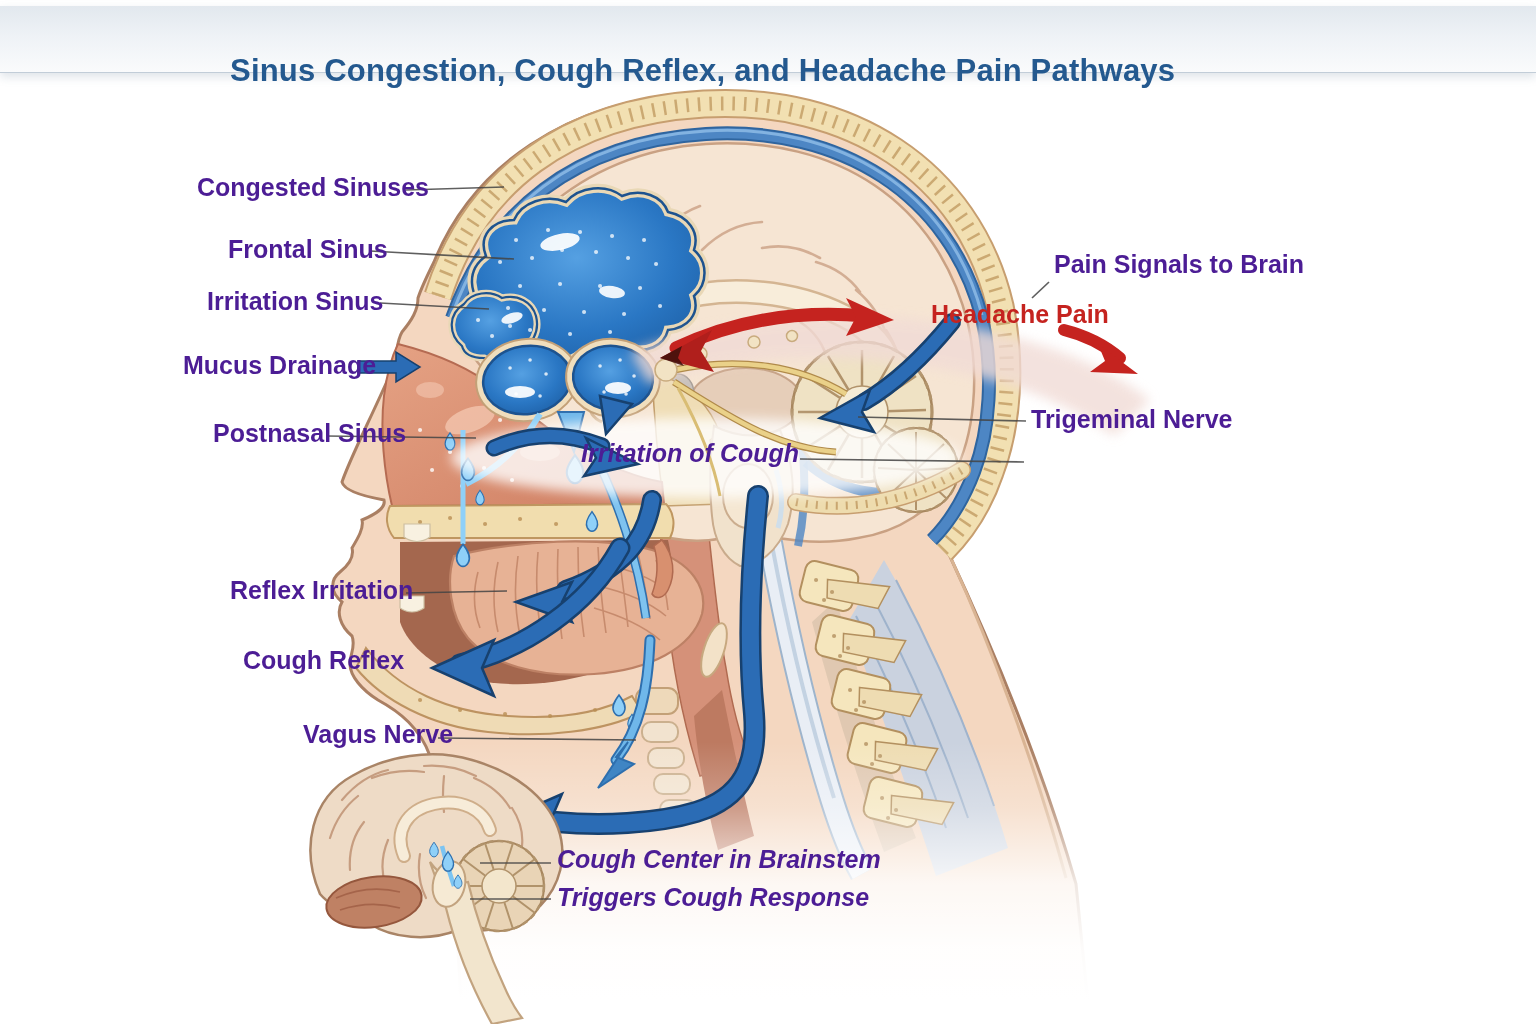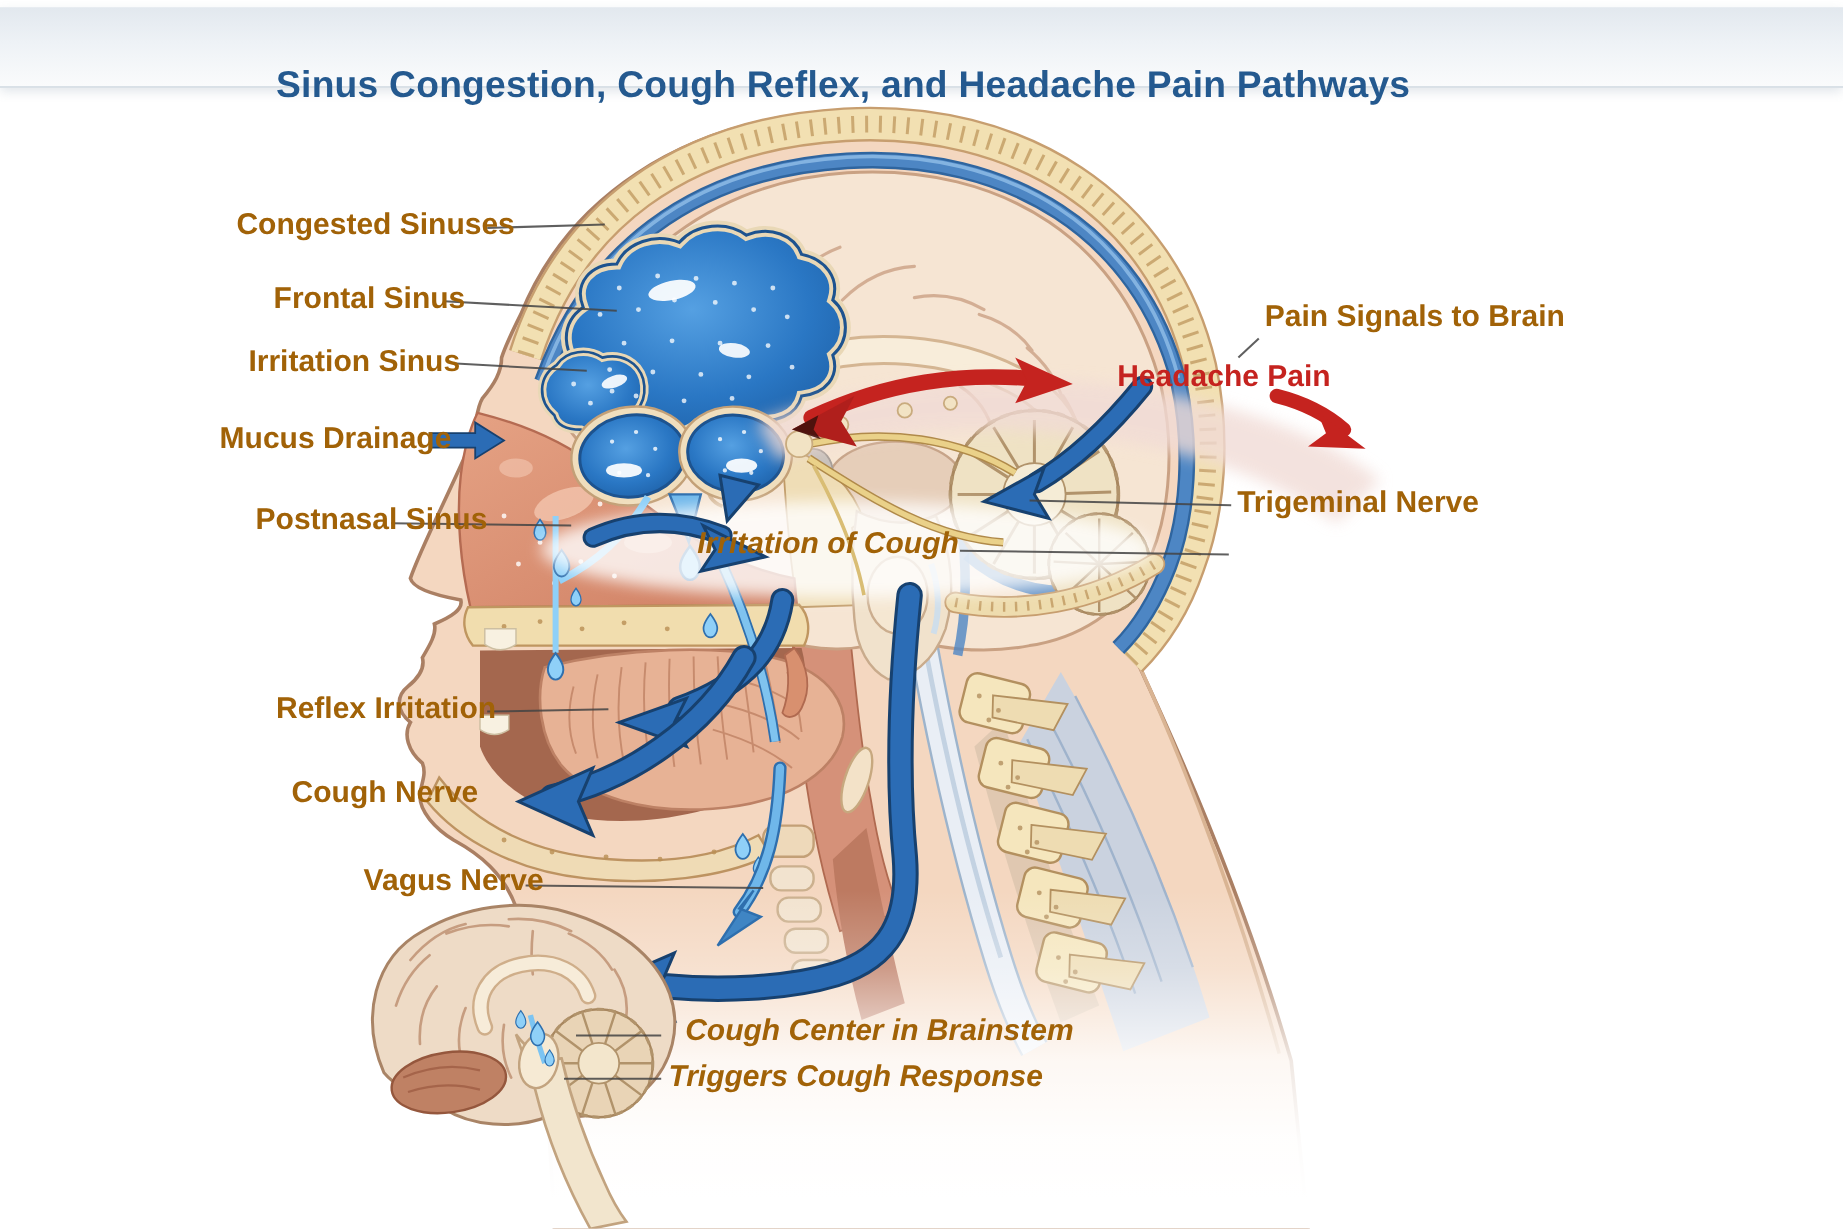--- a/index.html
+++ b/index.html
@@ -4,21 +4,21 @@
 <style>
   html,body{margin:0;padding:0;background:#fff;}
   .stage{position:relative;width:1536px;height:1024px;background:#fff;overflow:hidden;
          font-family:"Liberation Sans","DejaVu Sans",sans-serif;}
   .banner{position:absolute;left:0;top:6px;width:100%;height:66px;
           background:linear-gradient(180deg,#e2e8ee 0%,#eef2f6 45%,#fafbfc 100%);
           border-bottom:1px solid #c2cdd8;box-shadow:0 4px 9px rgba(110,130,155,.22);}
   .title{position:absolute;left:230px;top:50%;transform:translateY(-50%);
          font-size:31px;font-weight:bold;color:#24598f;letter-spacing:.2px;white-space:nowrap;margin-top:32px;}
   .art{position:absolute;left:0;top:0;width:1536px;height:1024px;}
-  .lbl{position:absolute;font-size:25px;font-weight:bold;color:#a16207;white-space:nowrap;line-height:1.1;}
+  .lbl{position:absolute;font-size:25px;font-weight:bold;color:#4c1d95;white-space:nowrap;line-height:1.1;}
   .lbl.it{font-style:italic;}
   .lbl.red{color:#c5231f;margin-left:40px;}
 </style>
 </head>
 <body>
 
 <div class="stage">
 
   <svg class="art" viewBox="0 0 1536 1024" xmlns="http://www.w3.org/2000/svg">
     <defs>
@@ -270,21 +270,21 @@
     <div class="title">Sinus Congestion, Cough Reflex, and Headache Pain Pathways</div>
   </div>
 
   <div class="lbl" style="left:197px;top:174px">Congested Sinuses</div>
   <div class="lbl" style="left:228px;top:236px">Frontal Sinus</div>
   <div class="lbl" style="left:207px;top:288px">Irritation Sinus</div>
   <div class="lbl" style="left:183px;top:352px">Mucus Drainage</div>
   <div class="lbl" style="left:213px;top:420px">Postnasal Sinus</div>
   <div class="lbl it" style="left:581px;top:440px">Irritation of Cough</div>
   <div class="lbl" style="left:230px;top:577px">Reflex Irritation</div>
-  <div class="lbl" style="left:243px;top:647px">Cough Nerve</div>
+  <div class="lbl" style="left:243px;top:647px">Cough Reflex</div>
   <div class="lbl" style="left:303px;top:721px">Vagus Nerve</div>
-  <div class="lbl it" style="left:571px;top:846px">Cough Center in Brainstem</div>
+  <div class="lbl it" style="left:557px;top:846px">Cough Center in Brainstem</div>
   <div class="lbl" style="left:1054px;top:251px">Pain Signals to Brain</div>
   <div class="lbl it" style="left:557px;top:884px">Triggers Cough Response</div>
   <div class="lbl red" style="left:891px;top:301px">Headache Pain</div>
   <div class="lbl" style="left:1031px;top:406px">Trigeminal Nerve</div>
 
 </div>
 
 </body></html>

